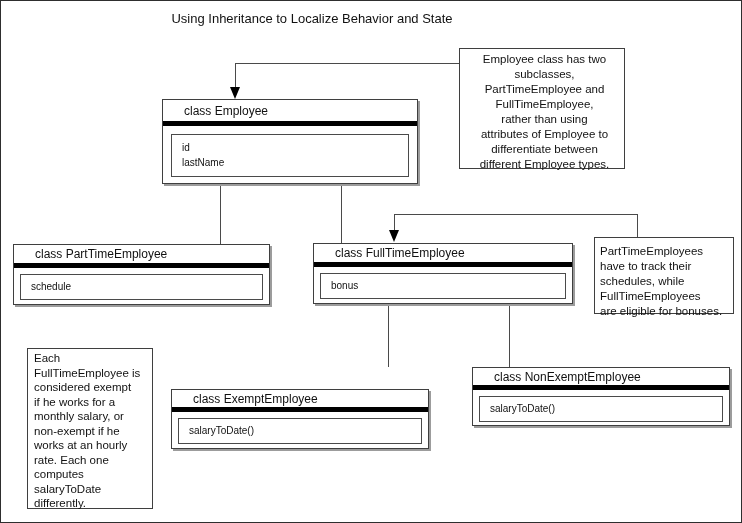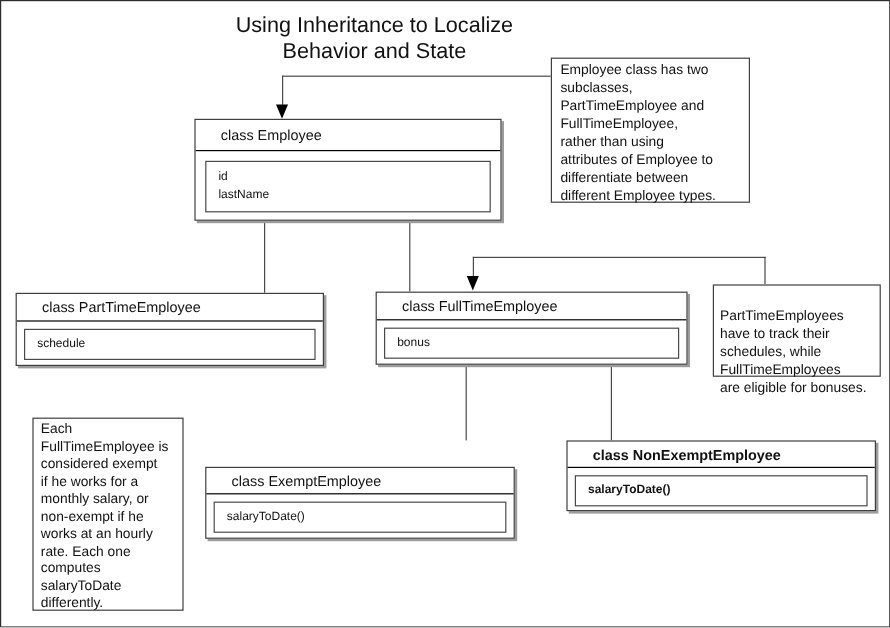--- a/index.html
+++ b/index.html
@@ -4,58 +4,58 @@
 <style>
   html,body { margin:0; padding:0; background:#fff; }
   .stage {
     position:relative; width:740px; height:521px;
     background:#ffffff; border:1px solid #2e2e2e;
     font-family:"Liberation Sans", sans-serif;
     color:#111; overflow:hidden;
   }
   .title {
     position:absolute; left:161px; top:10px; width:300px;
-    font-size:18px; text-align:center; color:#111;
+    font-size:13px; text-align:center; color:#111;
   }
   
   .cls {
     position:absolute; background:#fff;
     border:1px solid #3f3f3f;
     box-shadow:2px 2px 0 #9c9c9c;
     box-sizing:border-box;
   }
   .cls .hdr {
-    border-bottom:1px solid #000000;
+    border-bottom:5px solid #000000;
     display:flex; align-items:center;
     padding-left:21px; font-size:12px; box-sizing:border-box;
   }
   .cls .body { position:relative; }
   .cls .attrs {
     position:absolute; border:1px solid #4a4a4a;
     font-size:10px; white-space:pre-line;
     box-sizing:border-box; line-height:15px;
   }
   .c-employee  { left:161px; top:98px;  width:256px; height:85px; }
   .c-employee .hdr { height:26px; }
   .c-employee .attrs { left:8px; right:8px; top:8px; height:43px; padding:5px 0 0 10px; }
   .c-parttime  { left:12px;  top:243px; width:257px; height:61px; }
   .c-fulltime  { left:312px; top:242px; width:260px; height:61px; }
   .c-exempt    { left:170px; top:388px; width:258px; height:60px; }
-  .c-nonexempt { left:471px; top:366px; width:258px; height:59px;font-weight:bold; }
+  .c-nonexempt { left:471px; top:366px; width:258px; height:59px; }
   .c-parttime .hdr, .c-fulltime .hdr { height:23px; }
   .c-exempt .hdr, .c-nonexempt .hdr { height:22px; }
   .cls.small .attrs { left:6px; right:6px; top:6px; height:26px; padding:4px 0 0 10px; }
   
   .note {
     position:absolute; background:#fff; border:1px solid #3f3f3f;
     font-size:11.5px; line-height:15px; white-space:pre-line;
     box-sizing:border-box; color:#111;
   }
-  .n-subclasses { left:458px; top:47px;  width:166px; height:121px; padding:3px 2px 0 7px; }
-  .n-schedules  { left:593px; top:236px; width:140px; height:77px;  padding:19px 1px 0 5px; }
+  .n-subclasses { left:458px; top:47px;  width:166px; height:121px; padding:3px 2px 0 7px;text-align:center; }
+  .n-schedules  { left:593px; top:236px; width:140px; height:77px;  padding:6px 1px 0 5px; }
   .n-exempt     { left:10px;  top:347px; width:126px; height:161px; padding:2px 2px 0 6px; line-height:14.5px;margin-left:16px; }
   
   .ln { position:absolute; background:#4a4a4a; }
   .arrow-down {
     position:absolute; width:0; height:0;
     border-left:5px solid transparent;
     border-right:5px solid transparent;
     border-top:12px solid #000;
   }
   .l1h { left:234px; top:62px;  width:224px; height:1px; }

